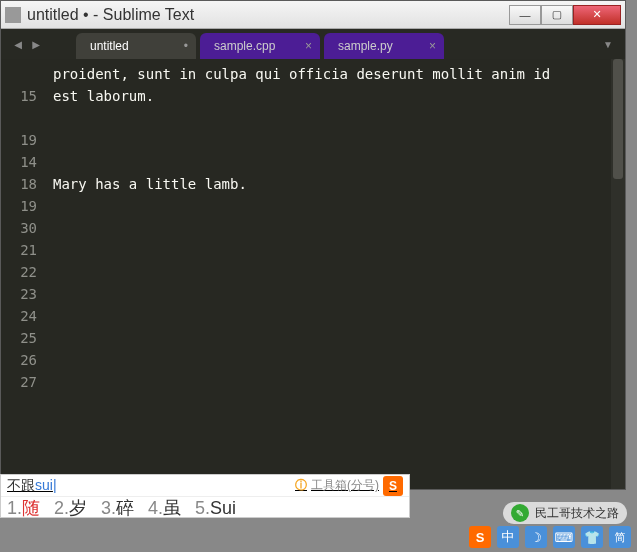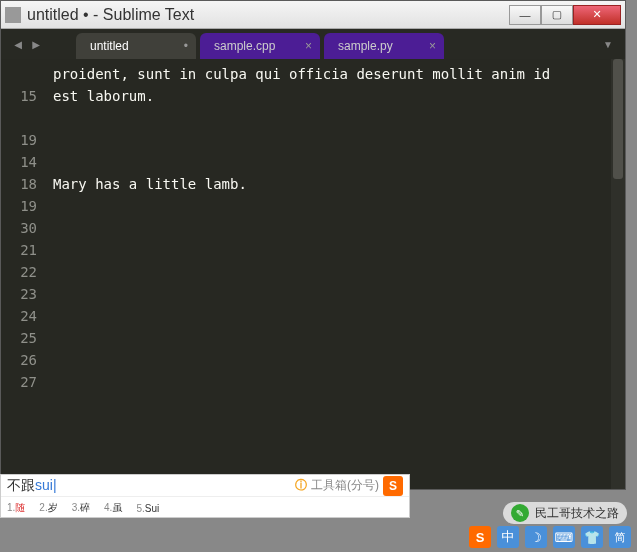--- a/index.html
+++ b/index.html
@@ -28,28 +28,28 @@
 .gutter { width: 44px; background: #272822; color: #8f908a; text-align: right; padding: 4px 8px 0 0; line-height: 22px; user-select: none; }
 .gutter div { height: 22px; }
 .code { flex: 1; padding: 4px 8px 0 8px; color: #f8f8f2; line-height: 22px; white-space: pre; position: relative; }
 .code div { height: 22px; }
 .cursor { display: inline-block; width: 1px; height: 18px; background: #f8f8f2; vertical-align: middle; margin-left: 1px; position: relative; top: -1px; }
 .scrollbar-v { position: absolute; right: 0; top: 0; bottom: 0; width: 14px; background: #2f302a; }
 .scroll-thumb { position: absolute; right: 2px; width: 10px; height: 120px; top: 0px; background: #50504a; border-radius: 3px; }
 
 
 .ime { position: absolute; left: 0; bottom: 34px; width: 410px; height: 44px; background: #fff; border: 1px solid #ccc; font-size: 14px; }
-.ime-row1 { height: 22px; display: flex; align-items: center; padding: 0 6px; border-bottom: 1px solid #eee; }
+.ime-row1 { height: 22px; display: flex; align-items: center; padding: 0 6px; border-bottom: 1px solid #eee; text-decoration: underline; }
 .ime-input { color: #333; }
 .ime-input .blue { color: #3478d6; }
 .ime-tool { margin-left: auto; font-size: 12px; color: #888; display: flex; align-items: center; gap: 4px; }
 .ime-tool .i { color: #f5a623; font-weight: bold; }
 .ime-logo { width: 20px; height: 20px; background: #ff6a00; color: #fff; display: flex; align-items: center; justify-content: center; font-weight: bold; border-radius: 3px; font-size: 12px; margin-left: 4px; }
 .ime-row2 { height: 22px; display: flex; align-items: center; gap: 14px; padding: 0 6px; }
-.cand { font-size: 10px; color: #333; }
+.cand { font-size: 18px; color: #333; }
 .cand .num { color: #888; }
 .cand .red { color: #d33; }
 
 
 .taskbar { position: absolute; right: 6px; bottom: 4px; display: flex; gap: 6px; align-items: center; }
 .tb-icon { width: 22px; height: 22px; display: flex; align-items: center; justify-content: center; font-size: 13px; border-radius: 3px; }
 .tb-s { background: #ff6a00; color: #fff; font-weight: bold; }
 .tb-cn { background: #4a90d9; color: #fff; }
 .tb-txt { background: #4a90d9; color: #fff; font-size: 11px; }
 

